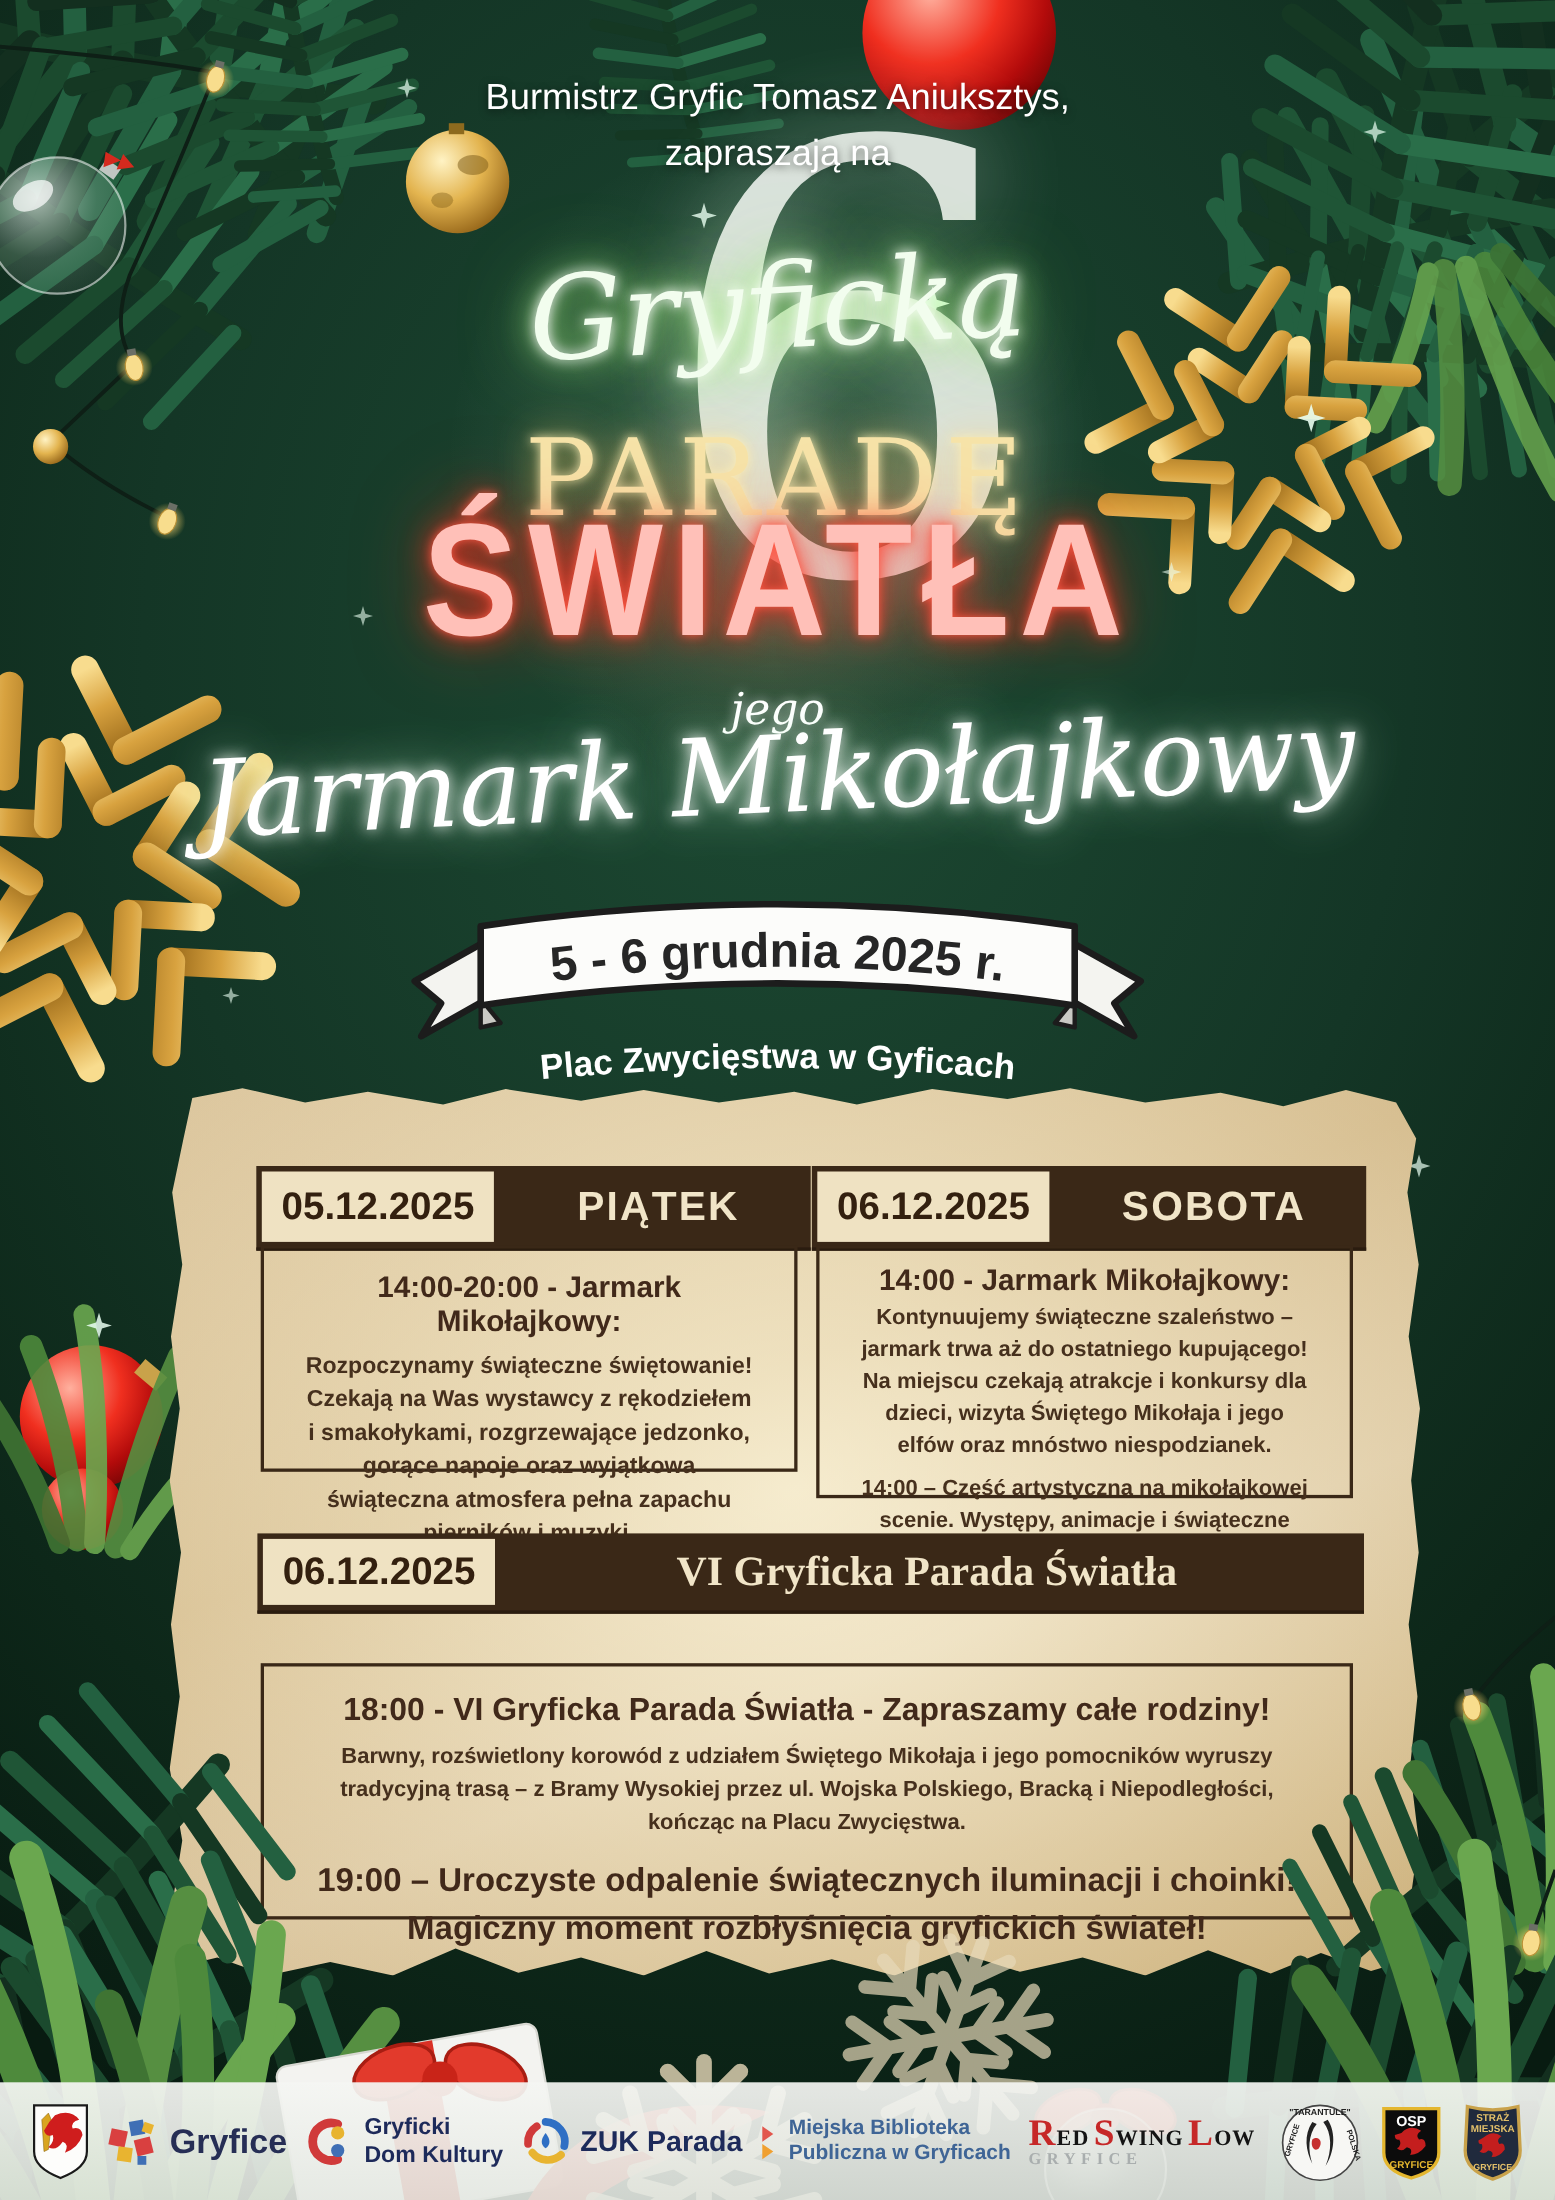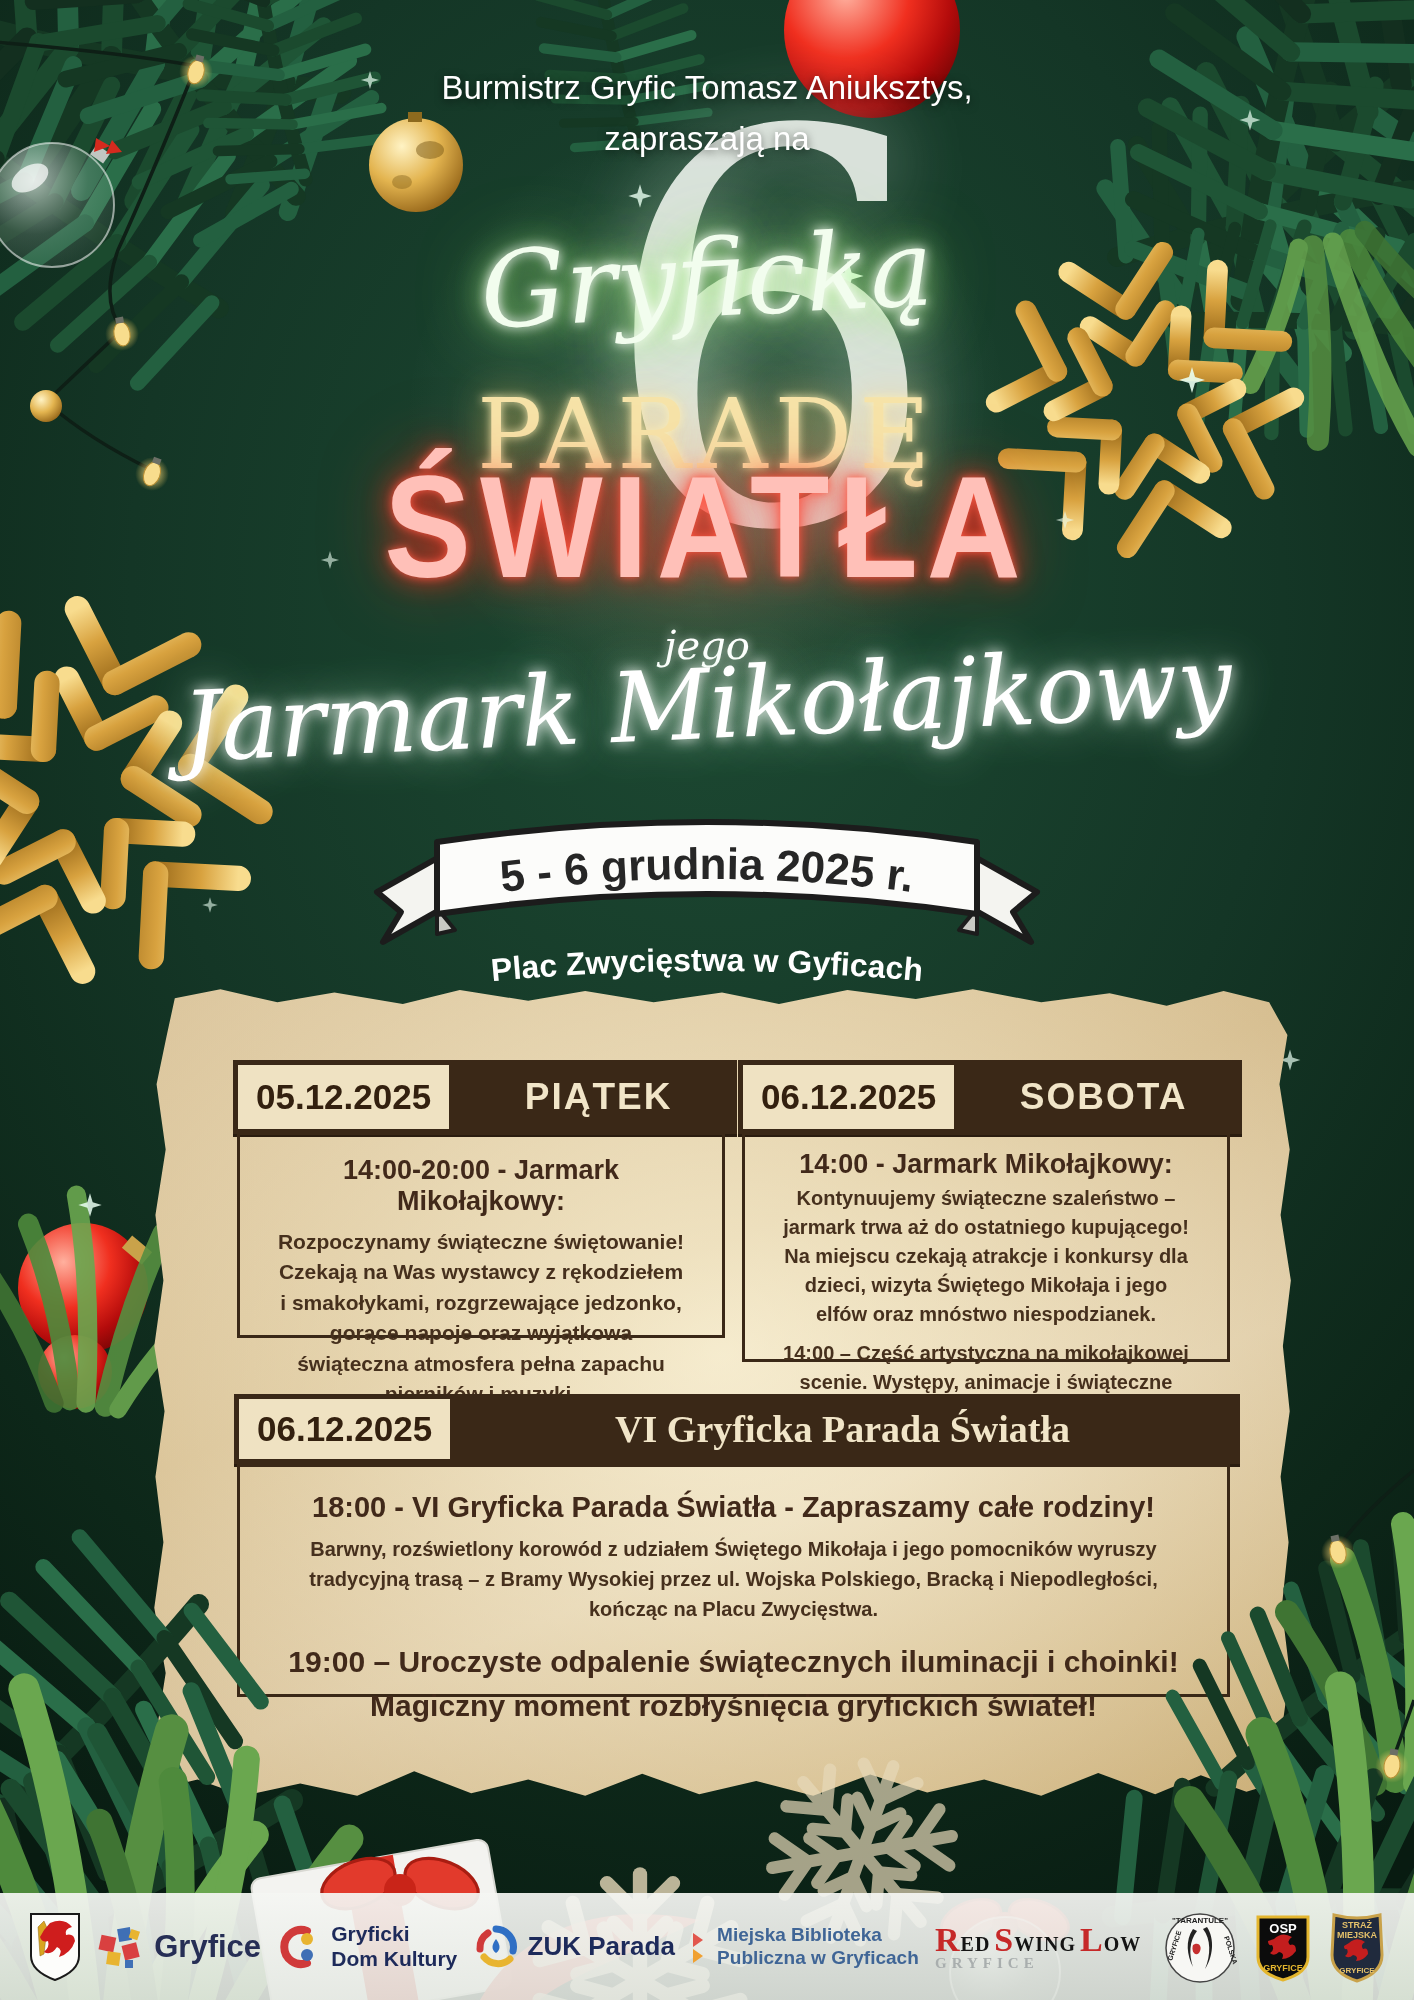--- a/index.html
+++ b/index.html
@@ -276,21 +276,21 @@
   <div class="card-body" style="left:742px;top:1132px;width:488px;height:230px;padding-top:8px;">
     <div class="card-heading" style="margin-bottom:4px;">14:00 - Jarmark Mikołajkowy:</div>
     <div class="card-text" style="font-size:20px;">Kontynuujemy świąteczne szaleństwo – jarmark trwa aż do ostatniego kupującego! Na miejscu czekają atrakcje i konkursy dla dzieci, wizyta Świętego Mikołaja i jego elfów oraz mnóstwo niespodzianek.</div>
     <div class="card-text" style="font-size:20px;margin-top:10px;font-weight:700;">14:00 – Część artystyczna na mikołajkowej scenie. Występy, animacje i świąteczne show!</div>
   </div>
 
   <div class="card-header" style="left:234px;top:1394px;width:996px;height:60px;">
     <div class="date-box">06.12.2025</div>
     <div class="card3-title">VI Gryficka Parada Światła</div>
   </div>
-  <div class="card-body card3" style="left:237px;top:1464px;width:993px;height:233px;">
+  <div class="card-body card3" style="left:237px;top:1512px;width:993px;height:233px;">
     <div class="card-heading">18:00 - VI Gryficka Parada Światła - Zapraszamy całe rodziny!</div>
     <div class="card-text">Barwny, rozświetlony korowód z udziałem Świętego Mikołaja i jego pomocników wyruszy tradycyjną trasą – z Bramy Wysokiej przez ul. Wojska Polskiego, Bracką i Niepodległości, kończąc na Placu Zwycięstwa.</div>
     <div class="card-heading2">19:00 – Uroczyste odpalenie świątecznych iluminacji i choinki! Magiczny moment rozbłyśnięcia gryfickich świateł!</div>
   </div>
 
   <svg class="layer" width="1414" height="2000" style="z-index:7;pointer-events:none">
     <g>
       <use href="#pine" transform="translate(-20,1830) rotate(-28) scale(2.3)"></use>
       <use href="#pine" transform="translate(-10,1960) rotate(-10) scale(2.5)"></use>
       <use href="#blades" transform="translate(60,2020) scale(2.6) rotate(-8)"></use>

